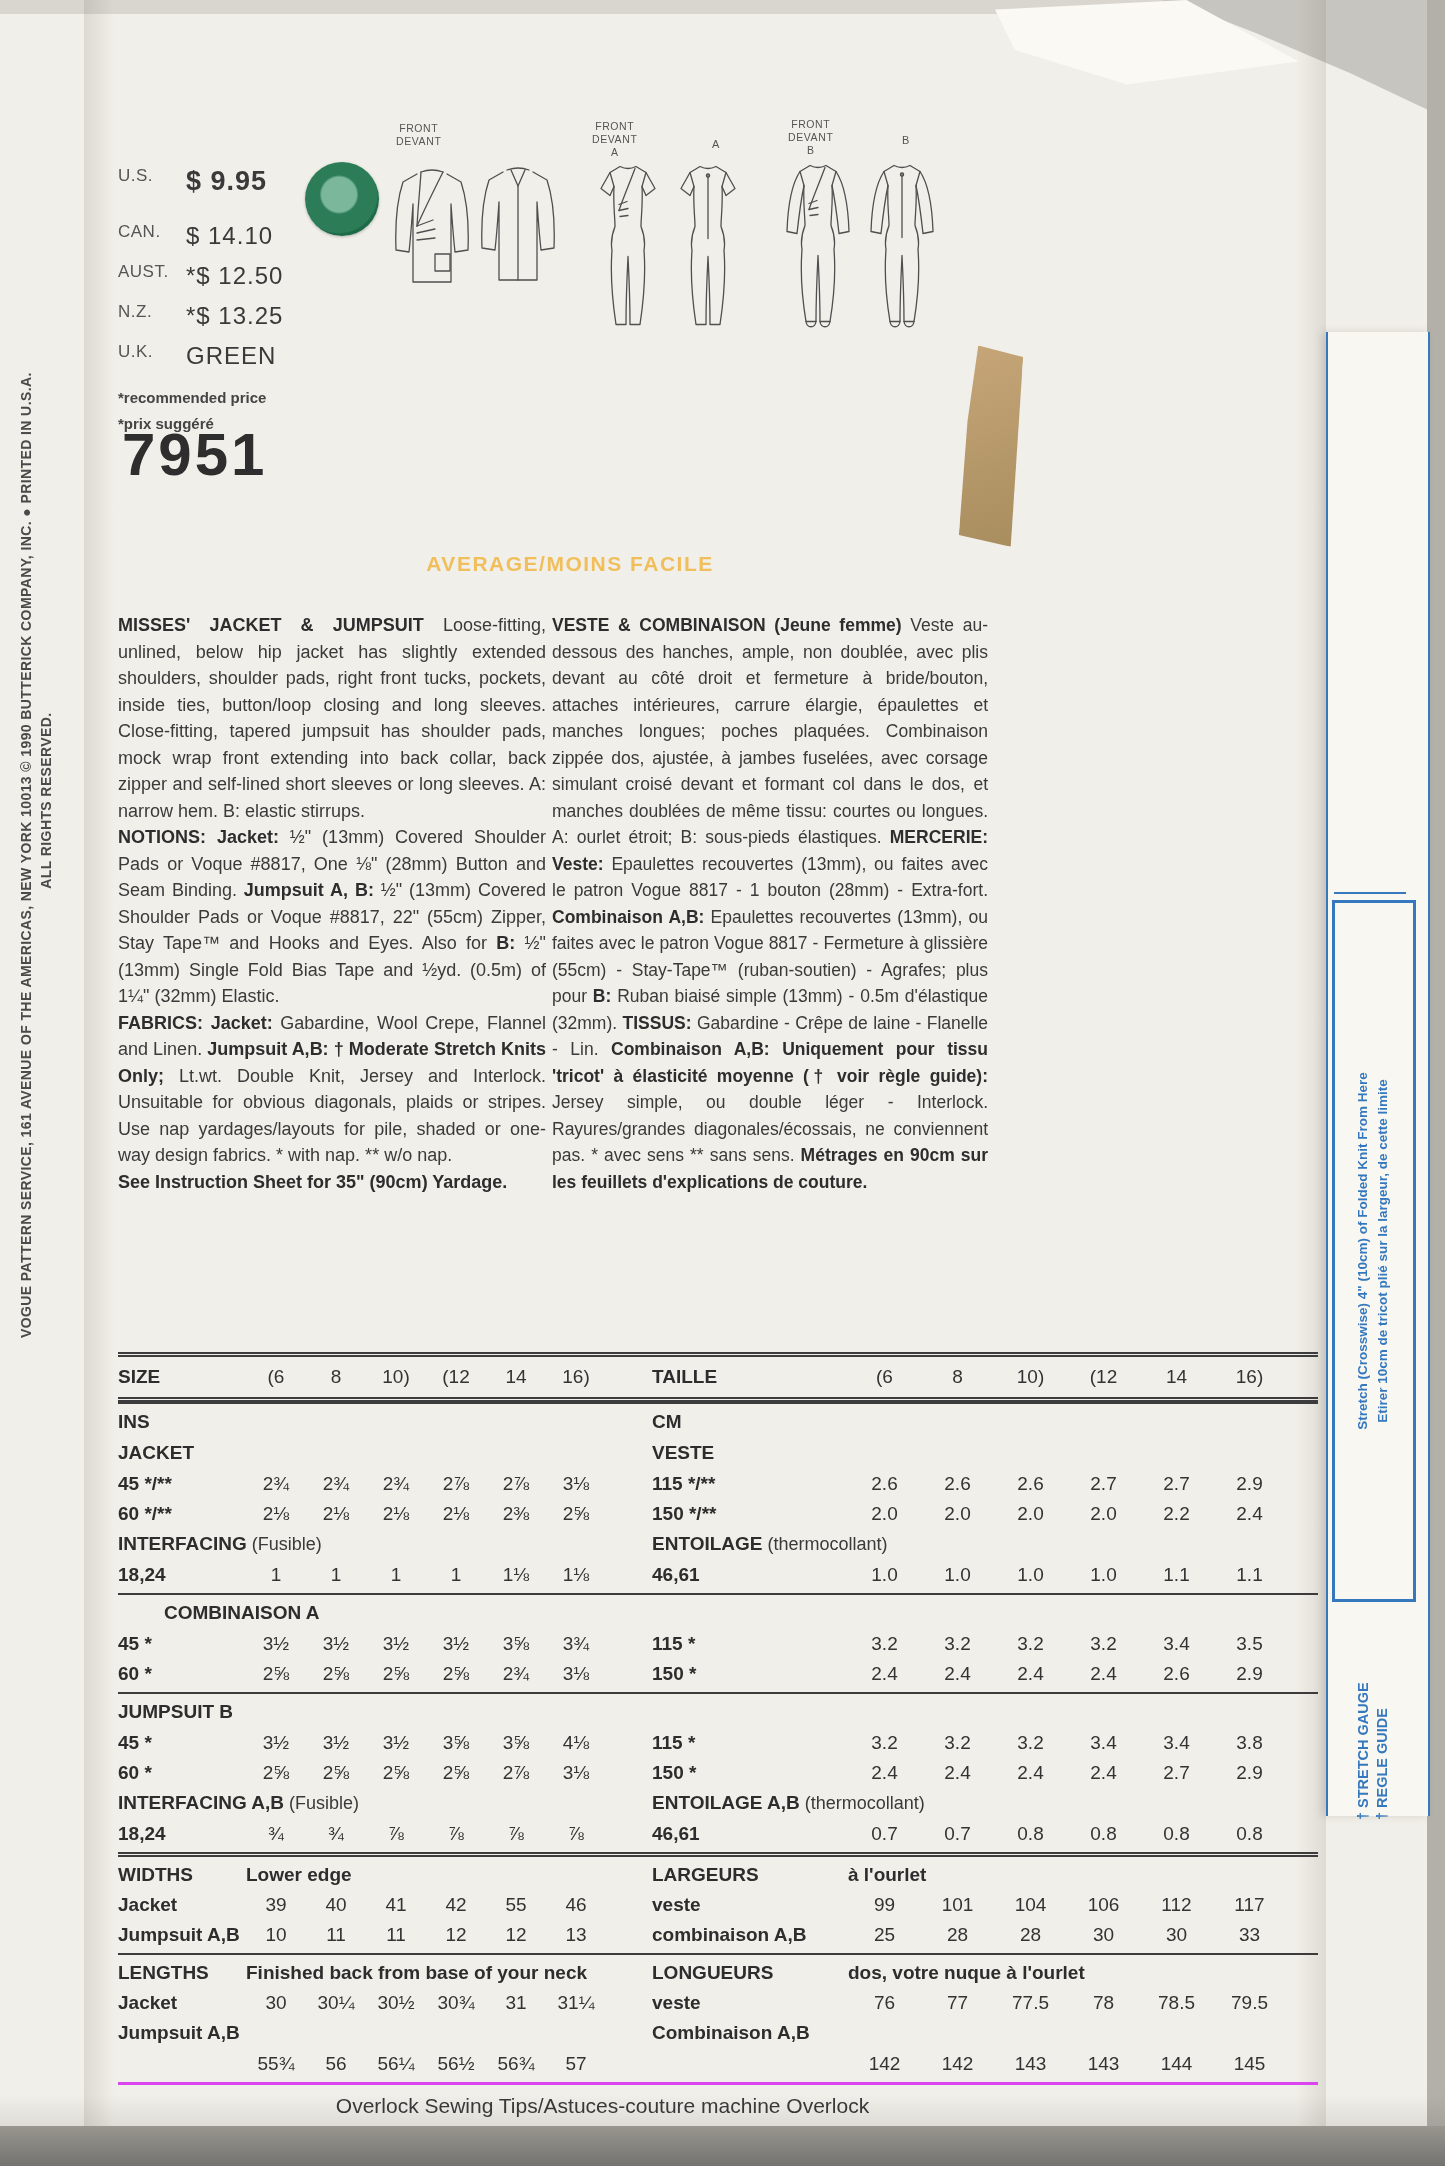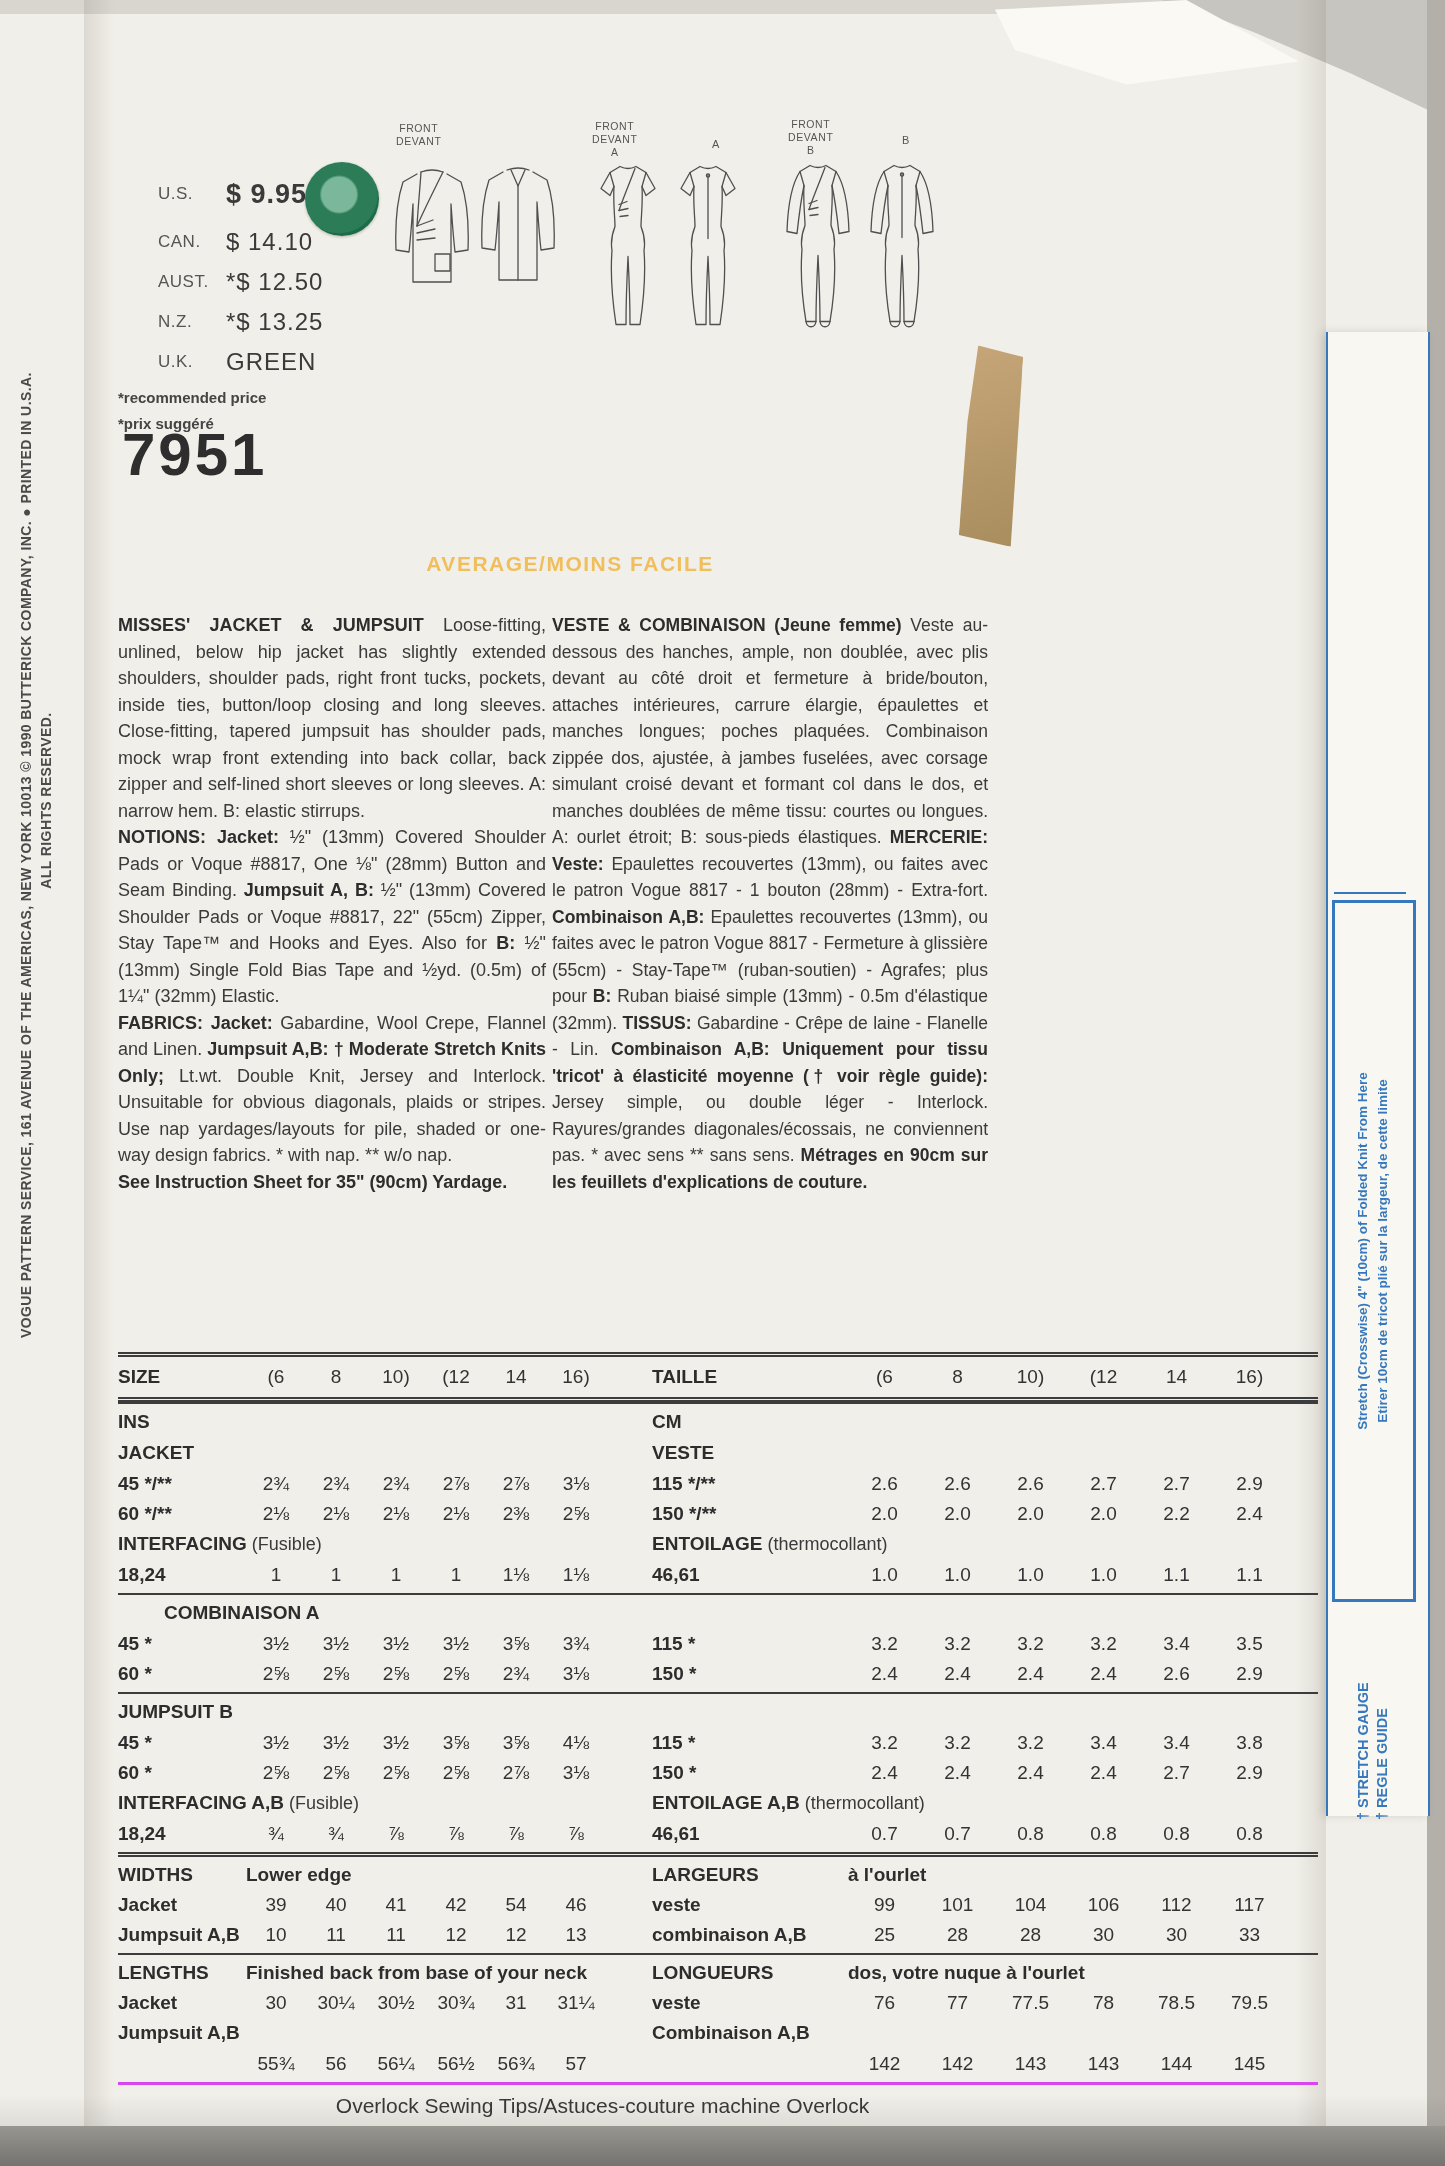--- a/index.html
+++ b/index.html
@@ -23,21 +23,21 @@
   .kraft{position:absolute;left:962px;top:346px;width:58px;height:200px;
          background:linear-gradient(160deg,#c6a678,#a88d5f);transform:rotate(2deg);
          clip-path:polygon(22% 0,100% 5%,90% 100%,0 95%,8% 38%);}
   
   .edge-rot{position:absolute;left:16px;top:1338px;width:1075px;
             transform-origin:0 0;transform:rotate(-90deg);
             font-size:14px;font-weight:bold;color:#4a4a4a;letter-spacing:.4px;line-height:20px;}
   .edge-rot .l2{text-align:center;}
   
   .prices{position:absolute;left:118px;top:166px;width:220px;}
-  .price-row{display:flex;align-items:center;height:40px;margin-left:40px;}
+  .price-row{display:flex;align-items:flex-start;height:40px;}
   .price-row.first{height:56px;}
   .price-label{width:68px;font-size:17px;color:#555;letter-spacing:.5px;}
   .price-val{font-size:24px;color:#3a3a3a;letter-spacing:1px;}
   .price-row.first .price-val{font-size:27px;font-weight:bold;}
   .price-note{font-size:15px;font-weight:bold;color:#444;line-height:20px;margin-top:6px;}
   .pattern-number{position:absolute;left:122px;top:420px;font-size:60px;font-weight:bold;
                   letter-spacing:3px;color:#2e2e2e;}
   
   .sticker{position:absolute;left:305px;top:162px;width:74px;height:74px;border-radius:50%;
            background:radial-gradient(circle at 46% 44%, #7bb89b 0 30%, #2c7d57 34% 66%, #1e6b49 68% 100%);
@@ -436,21 +436,21 @@
             <span class="capnote">à l'ourlet</span>
           </div>
         </div>
         <div class="trow">
           <div class="half-en rowline grid-en">
             <span class="lbl">Jacket</span>
             <span class="cell">39</span>
             <span class="cell">40</span>
             <span class="cell">41</span>
             <span class="cell">42</span>
-            <span class="cell">54</span>
+            <span class="cell">55</span>
             <span class="cell">46</span>
           </div>
           <div class="half-fr rowline grid-fr">
             <span class="lbl">veste</span>
             <span class="cell">99</span>
             <span class="cell">101</span>
             <span class="cell">104</span>
             <span class="cell">106</span>
             <span class="cell">112</span>
             <span class="cell">117</span>

